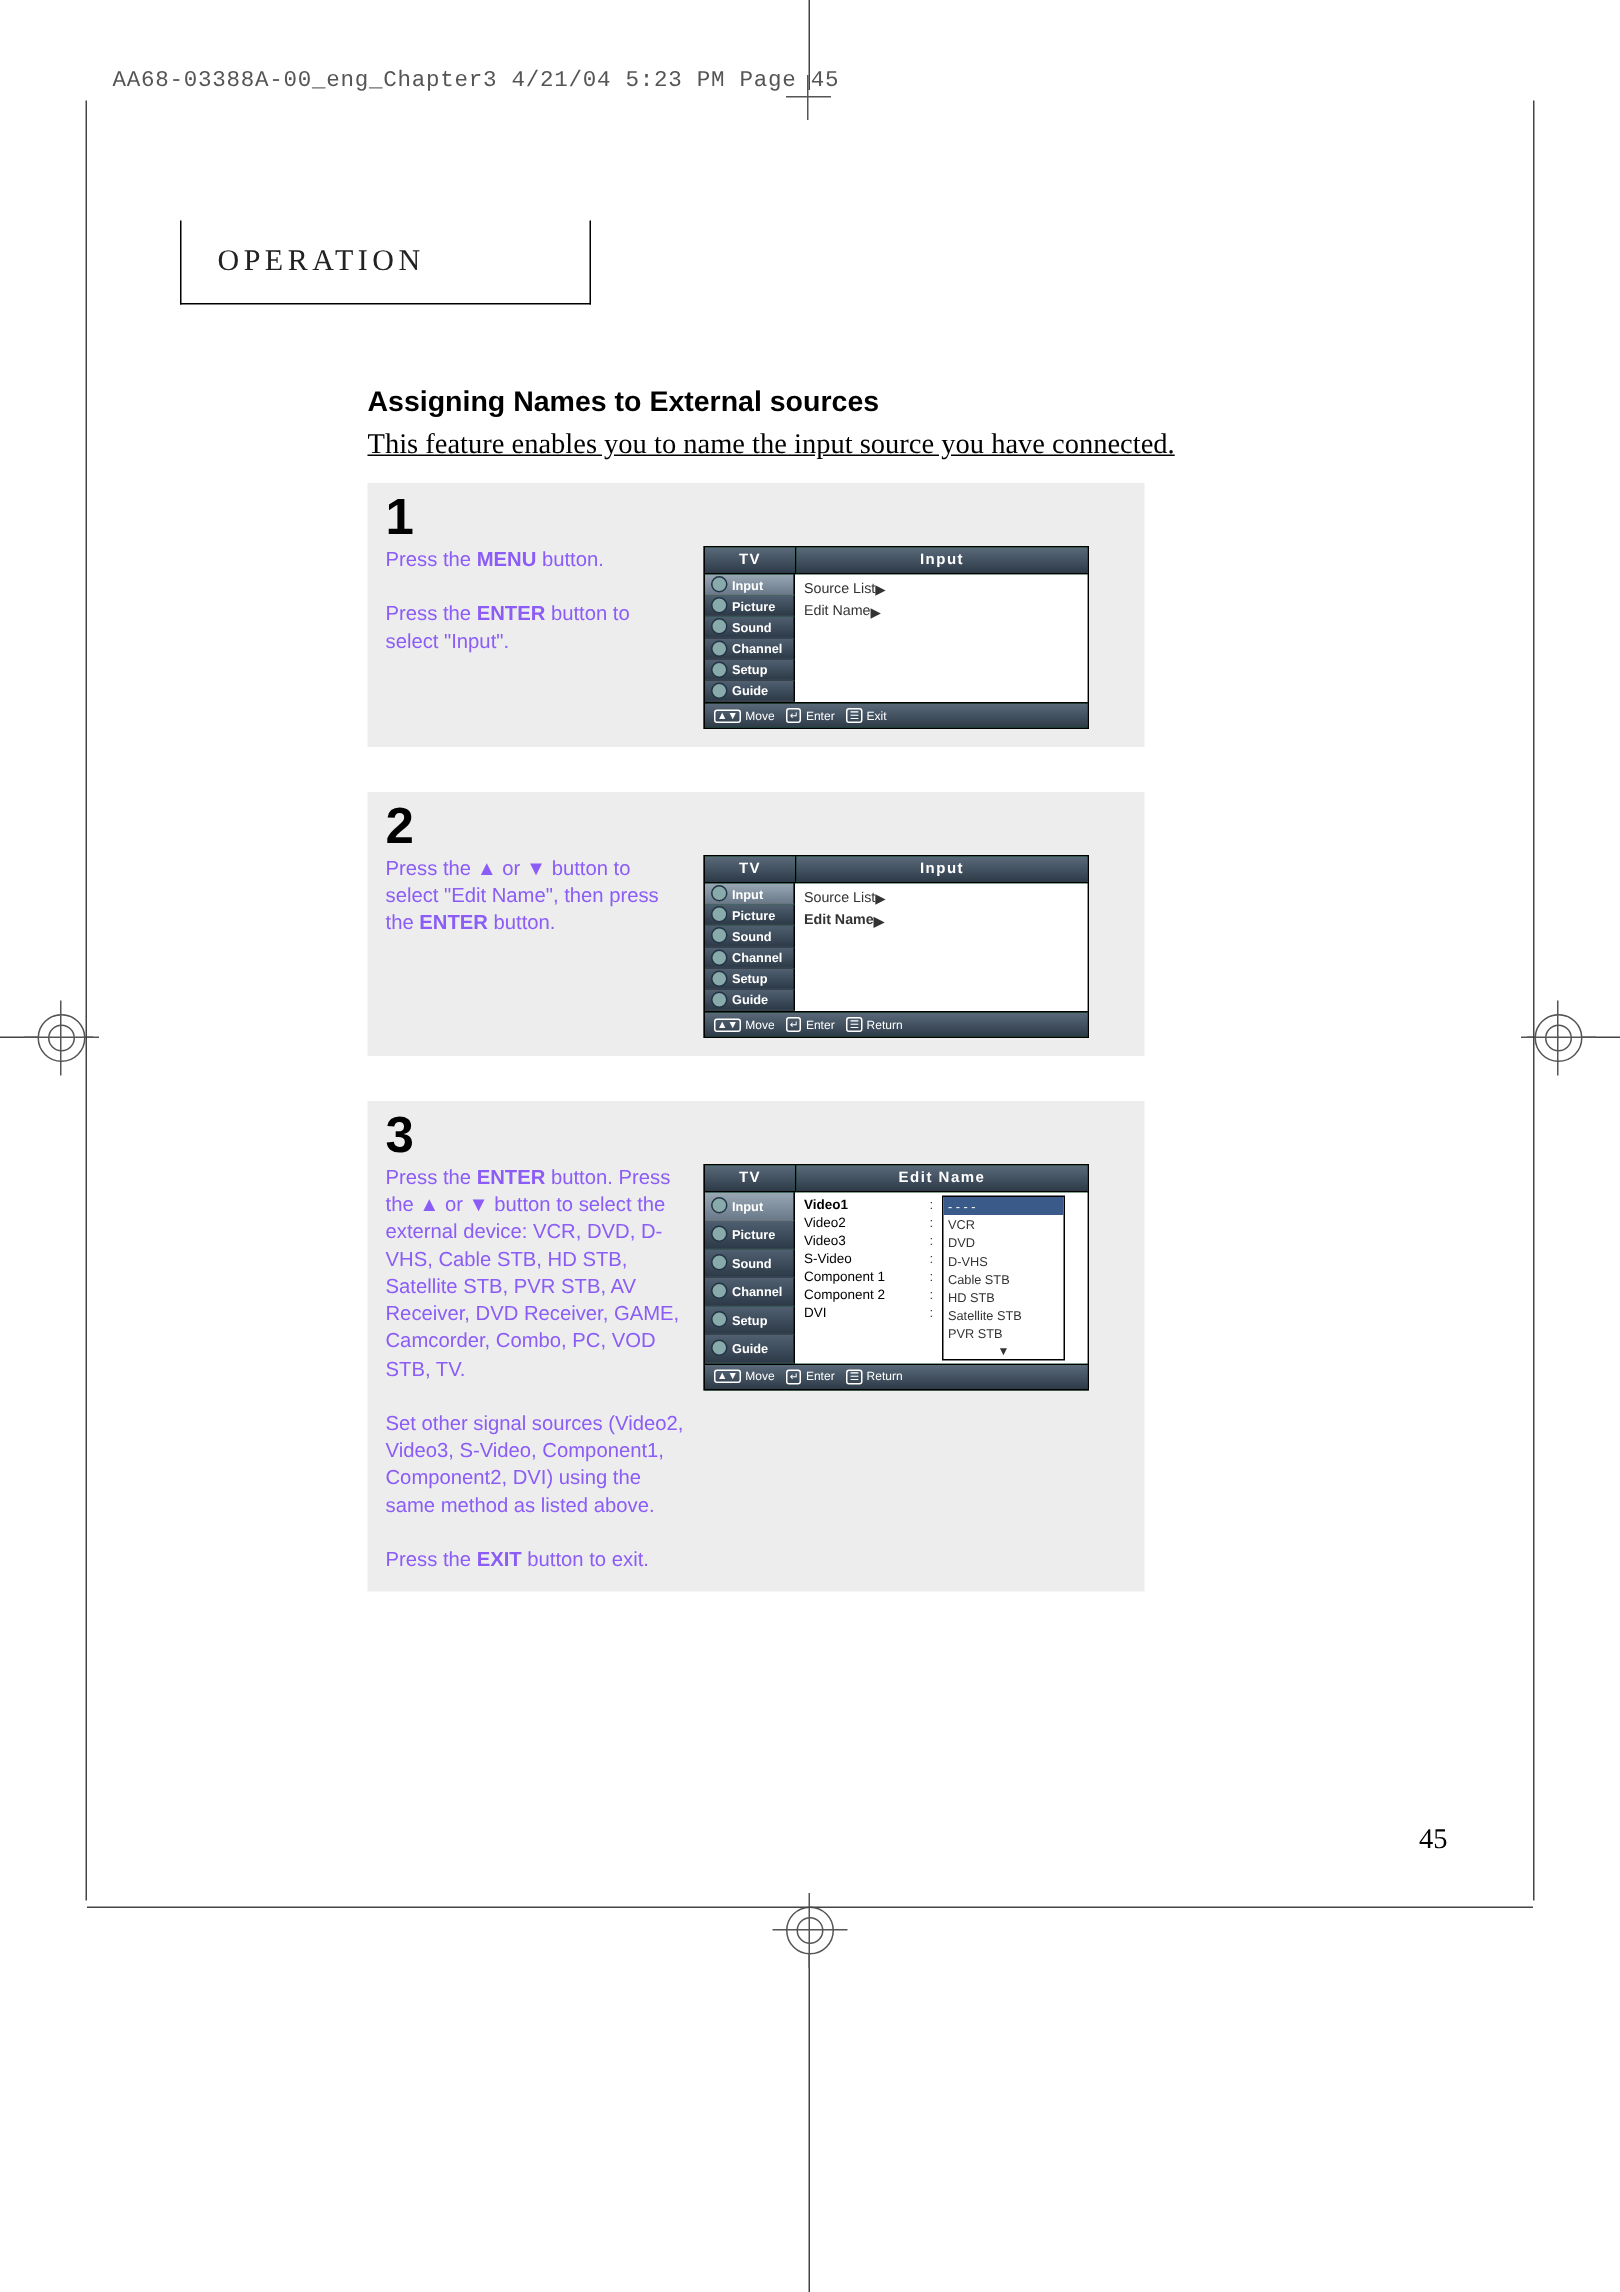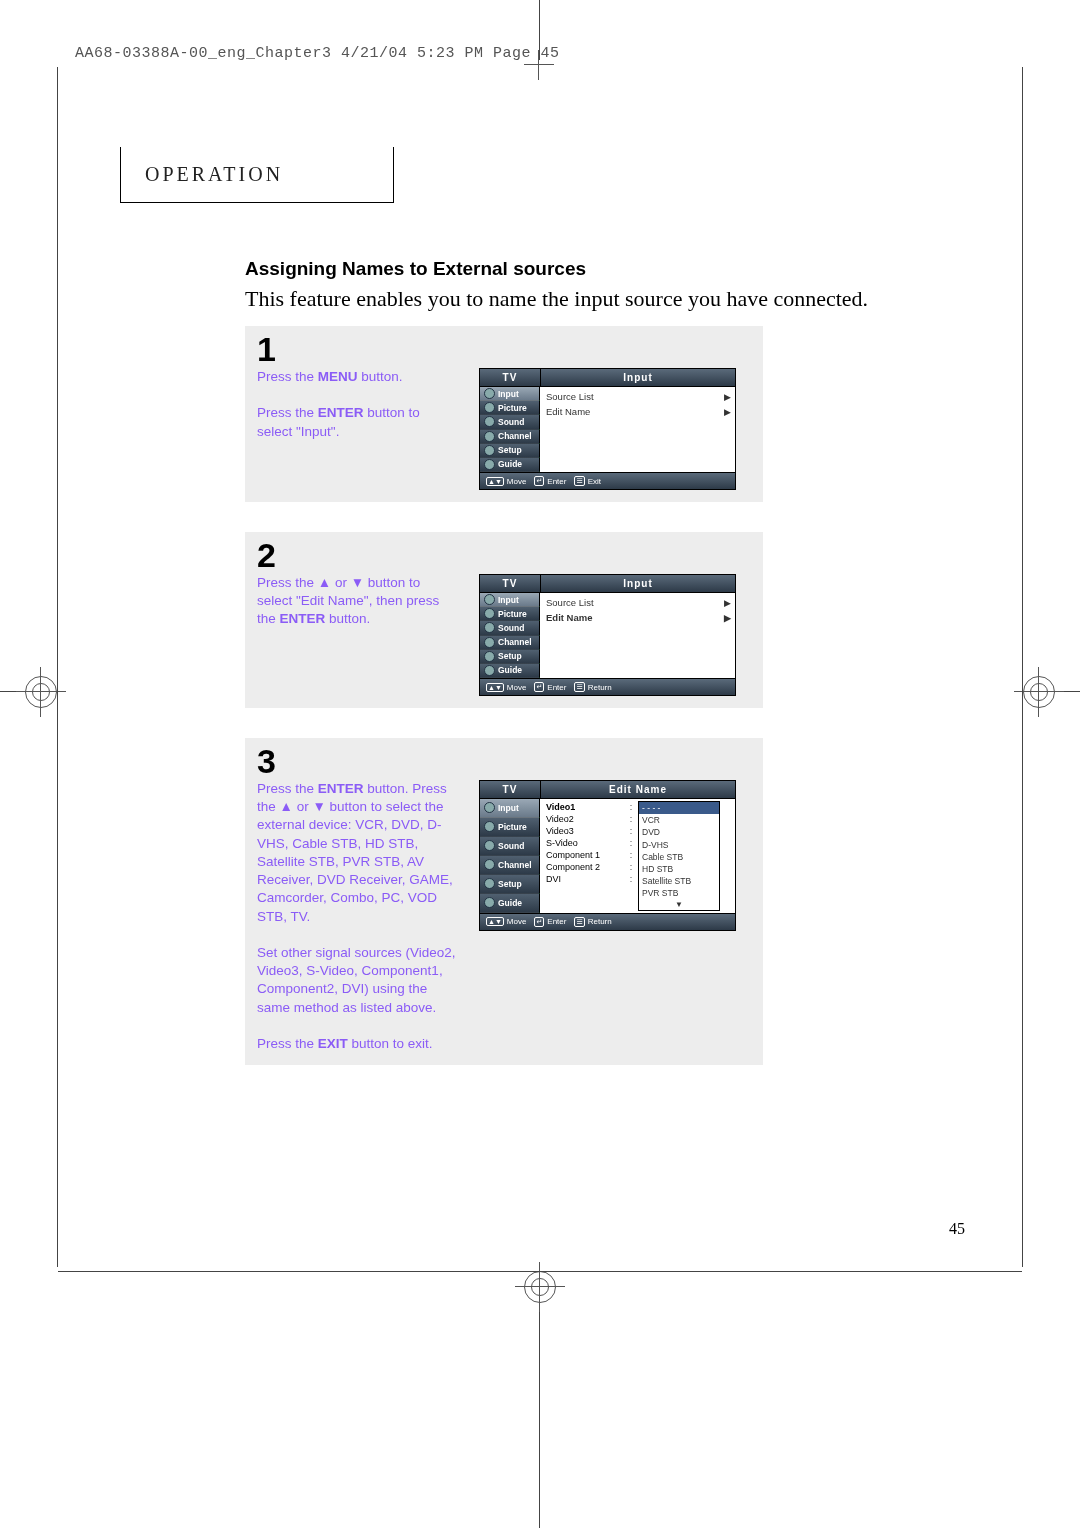--- a/index.html
+++ b/index.html
@@ -83,22 +83,23 @@
     letter-spacing: 3px;
     color: #222;
   }
   .section-title {
     font-weight: bold;
     font-size: 19px;
     margin-bottom: 6px;
   }
   .section-sub {
     font-family: Georgia, "Times New Roman", serif;
-    font-size: 22px;
+    font-size: 19px;
     margin-bottom: 14px;
+    text-decoration: underline;
   }
   .step-box {
     background: #ededed;
     width: 518px;
     margin: 0 0 30px 125px;
     padding: 6px 10px 12px 12px;
     box-sizing: border-box;
     position: relative;
     min-height: 140px;
   }
@@ -124,21 +125,20 @@
 
   
   .osd-wrap { flex: 1; }
   .osd {
     border: 1px solid #000;
     background: #15803d;
     font-family: Arial, Helvetica, sans-serif;
     font-size: 10px;
     color: #000;
     width: 255px;
-    margin-left: 10px;
   }
   .osd-header {
     display:flex;
   }
   .osd-header-left, .osd-header-right {
     flex:1;
     background: linear-gradient(#5a6a7a,#2d3a48);
     color:#fff;
     font-weight:bold;
     font-size:10px;
@@ -177,21 +177,21 @@
     background:#8aa; flex-shrink:0; border:1px solid #234;
   }
   .osd-main {
     flex:1;
     background:#fff;
     padding:2px 4px 2px 6px;
     position:relative;
   }
   .osd-main-row {
     display:flex;
-    justify-content:space-between;
+    justify-content:flex-start;
     align-items:center;
     font-size:9.5px;
     padding:2px 0;
     color:#333;
   }
   .osd-main-row.sel { font-weight:bold;}
   .osd-arrow { font-size:9px; color:#333;}
   .osd-footer {
     background: linear-gradient(#5a6a7a,#2d3a48);
     color:#fff;
@@ -221,21 +221,21 @@
   }
   .drop div { padding:1px 3px; line-height:1.2; color:#333;}
   .drop .sel { background:#3a5a8a; color:#fff;}
   .drop .chev { text-align:center; font-size:8px; line-height:1;}
 
   .page-num {
     position:absolute;
     right: 115px;
     bottom: 290px;
     font-family: Georgia, "Times New Roman", serif;
-    font-size: 16px;
+    font-size: 19px;
   }
 
 </style>
 </head>
 <body>
 
 <div class="page">
 
   <div class="crop-v" style="left:539px; top:0; height:60px;"></div>
   <div class="crop-plus" style="left:524px; top:50px;"></div>

